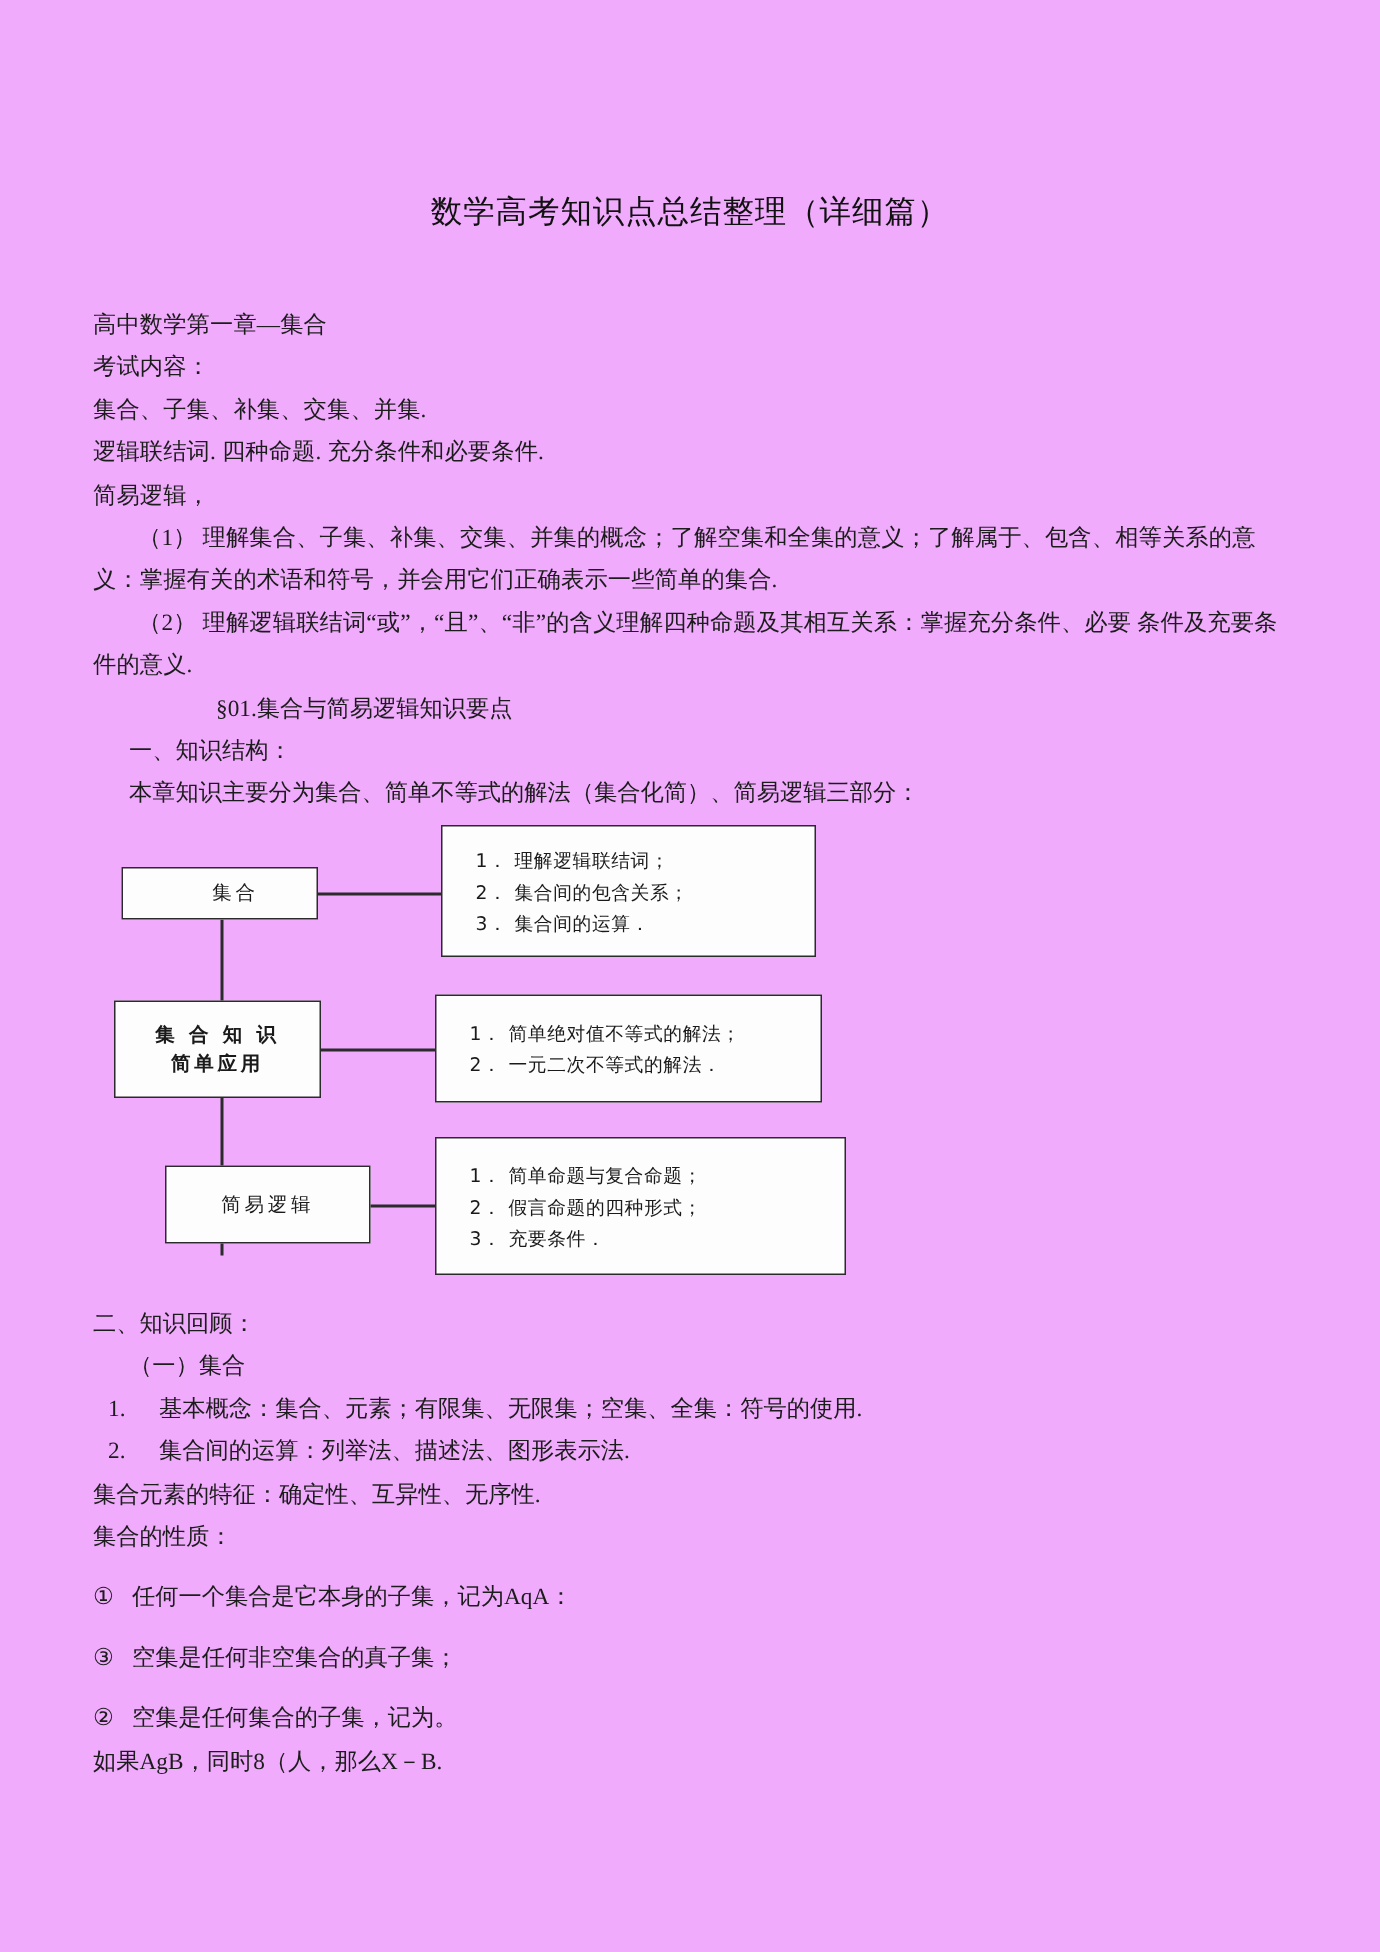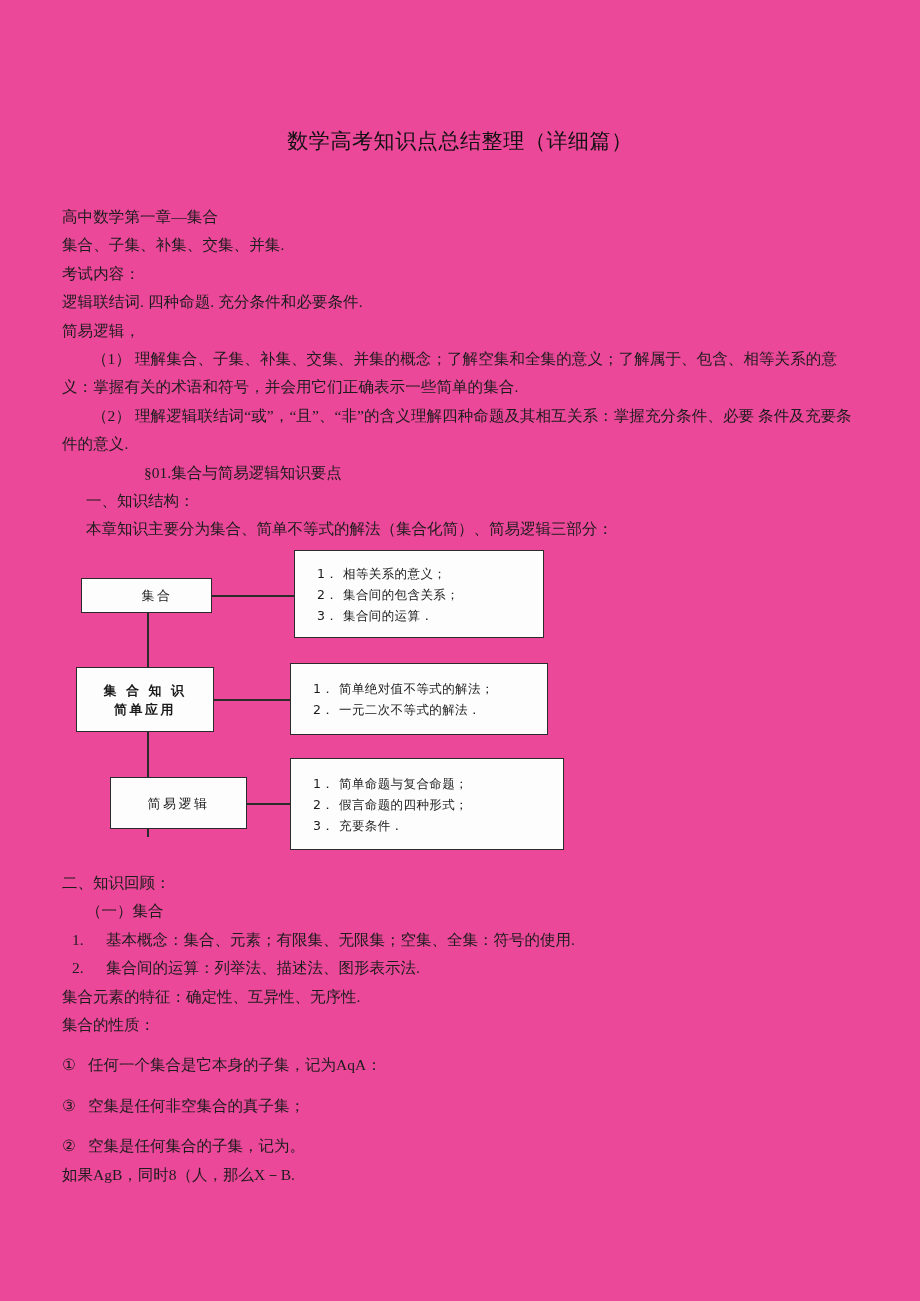--- a/index.html
+++ b/index.html
@@ -10,21 +10,21 @@
   }
   body {
     font-family: "Liberation Serif", "DejaVu Serif", serif;
     color: #1a1a1a;
   }
   .page {
     position: relative;
     width: 920px;
     height: 1301px;
     margin: 0 auto;
-    background: #ec4899;
+    background: #f0abfc;
     overflow: hidden;
     box-sizing: border-box;
   }
   .doc-title {
     position: absolute;
     left: 0;
     top: 126px;
     width: 920px;
     text-align: center;
     font-size: 21px;
@@ -146,22 +146,22 @@
 </style>
 </head>
 <body>
 
 <div class="page">
 
   <div class="doc-title">数学高考知识点总结整理（详细篇）</div>
 
   <div class="body-block">
     <div class="line">高中数学第一章—集合</div>
+    <div class="line">考试内容：</div>
     <div class="line">集合、子集、补集、交集、并集.</div>
-    <div class="line">考试内容：</div>
     <div class="line">逻辑联结词. 四种命题. 充分条件和必要条件.</div>
     <div class="line">简易逻辑，</div>
     <div class="para">（1）     理解集合、子集、补集、交集、并集的概念；了解空集和全集的意义；了解属于、包含、相等关系的意义：掌握有关的术语和符号，并会用它们正确表示一些简单的集合.</div>
     <div class="para">（2）     理解逻辑联结词“或”，“且”、“非”的含义理解四种命题及其相互关系：掌握充分条件、必要 条件及充要条件的意义.</div>
     <div class="sec-heading">§01.集合与简易逻辑知识要点</div>
     <div class="sub-heading">一、知识结构：</div>
     <div class="sub-heading">本章知识主要分为集合、简单不等式的解法（集合化简）、简易逻辑三部分：</div>
   </div>
 
   <div class="diagram">
@@ -182,21 +182,21 @@
       <div class="dg-node">集 合 知 识</div>
       <div class="dg-node">简单应用</div>
     </div>
 
     <div class="dg-box" style="left:16px; top:232px; width:137px; height:52px;margin-left:32px;">
       <div class="dg-node">简易逻辑</div>
     </div>
 
     <div class="dg-box dg-panel" style="left:232px; top:5px; width:250px; height:88px;">
       <div class="row">
-        <span class="num">1．</span><span>相等关系的意义；</span>
+        <span class="num">1．</span><span>理解逻辑联结词；</span>
       </div>
       <div class="row">
         <span class="num">2．</span><span>集合间的包含关系；</span>
       </div>
       <div class="row">
         <span class="num">3．</span><span>集合间的运算．</span>
       </div>
     </div>
 
     <div class="dg-box dg-panel" style="left:228px; top:118px; width:258px; height:72px;">

